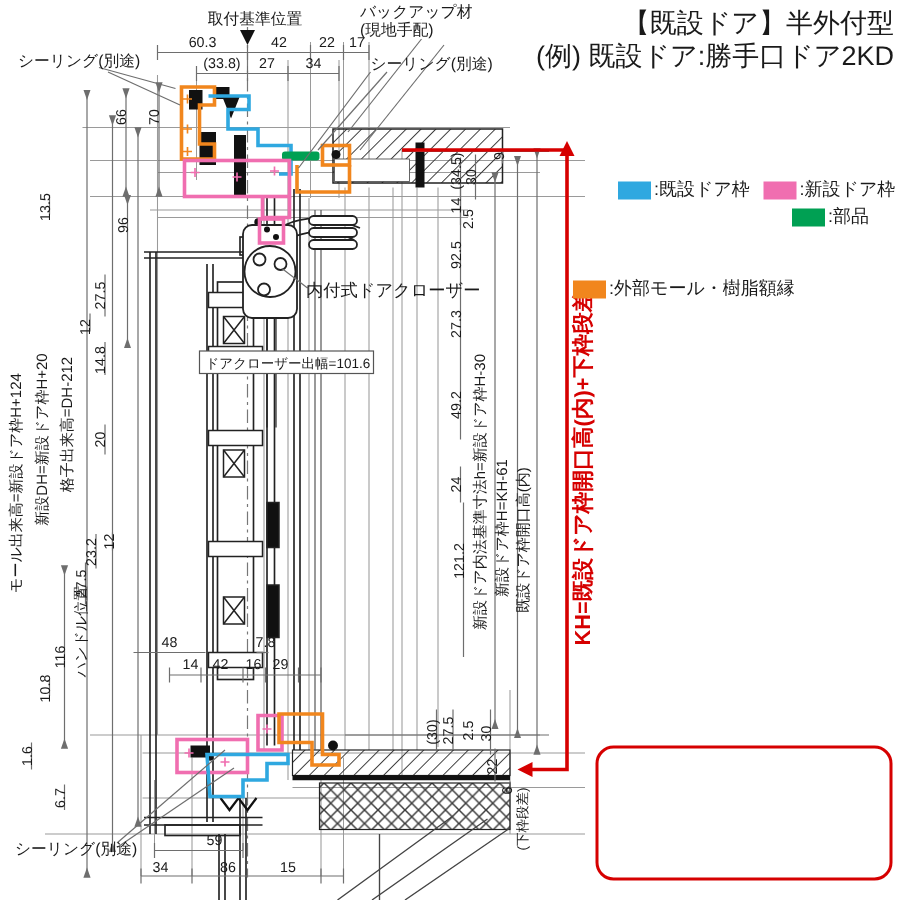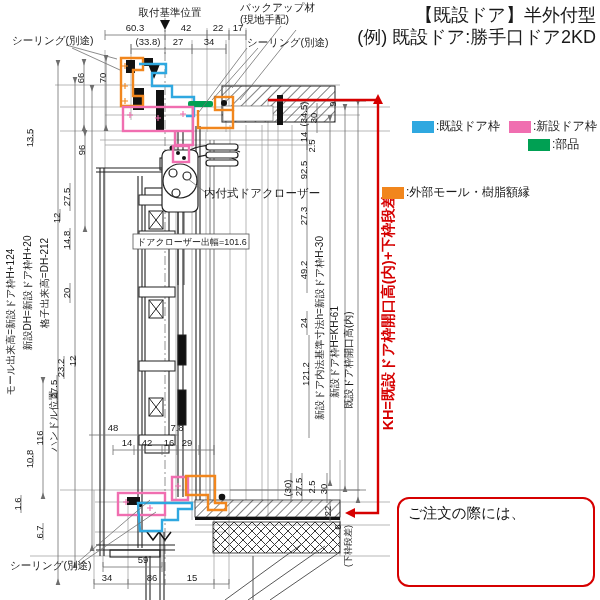--- a/index.html
+++ b/index.html
@@ -357,14 +357,13 @@
 <div class="lg-item" style="left:382px;top:136px;margin-top:48px;">
   <span class="lg-sw" style="background:#f1861d;"></span>
   <span>:外部モール・樹脂額縁</span>
 </div>
 <div class="lg-item" style="left:528px;top:136px;">
   <span class="lg-sw" style="background:#00a053;"></span>
   <span>:部品</span>
 </div>
 
 <div id="notebox" class="abs">
-  <div>ご注文の際には、</div>
 </div>
 
 </body></html>

